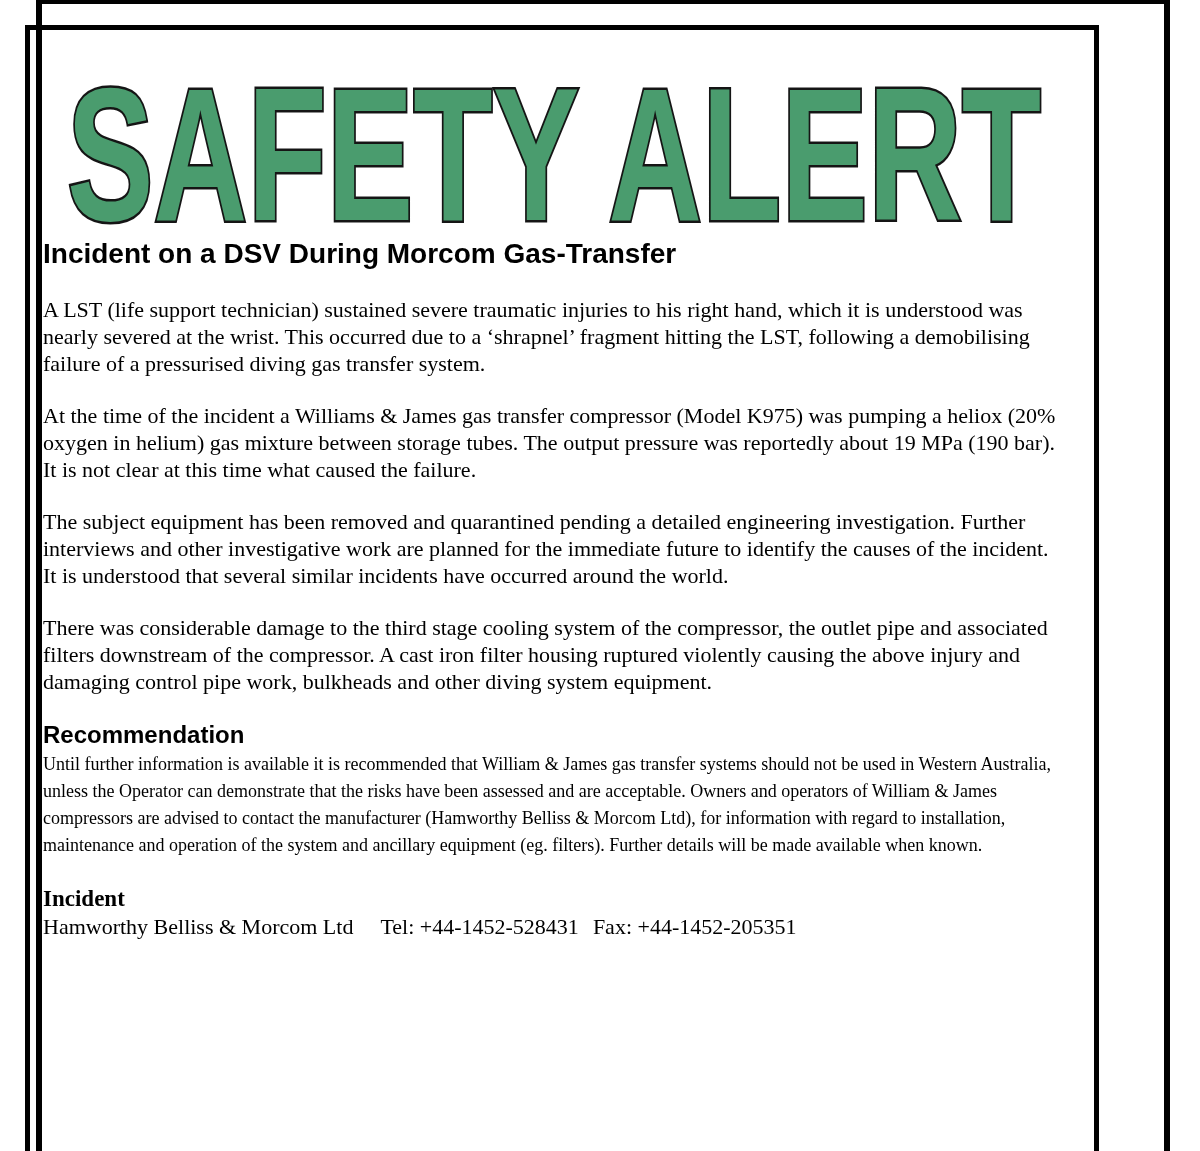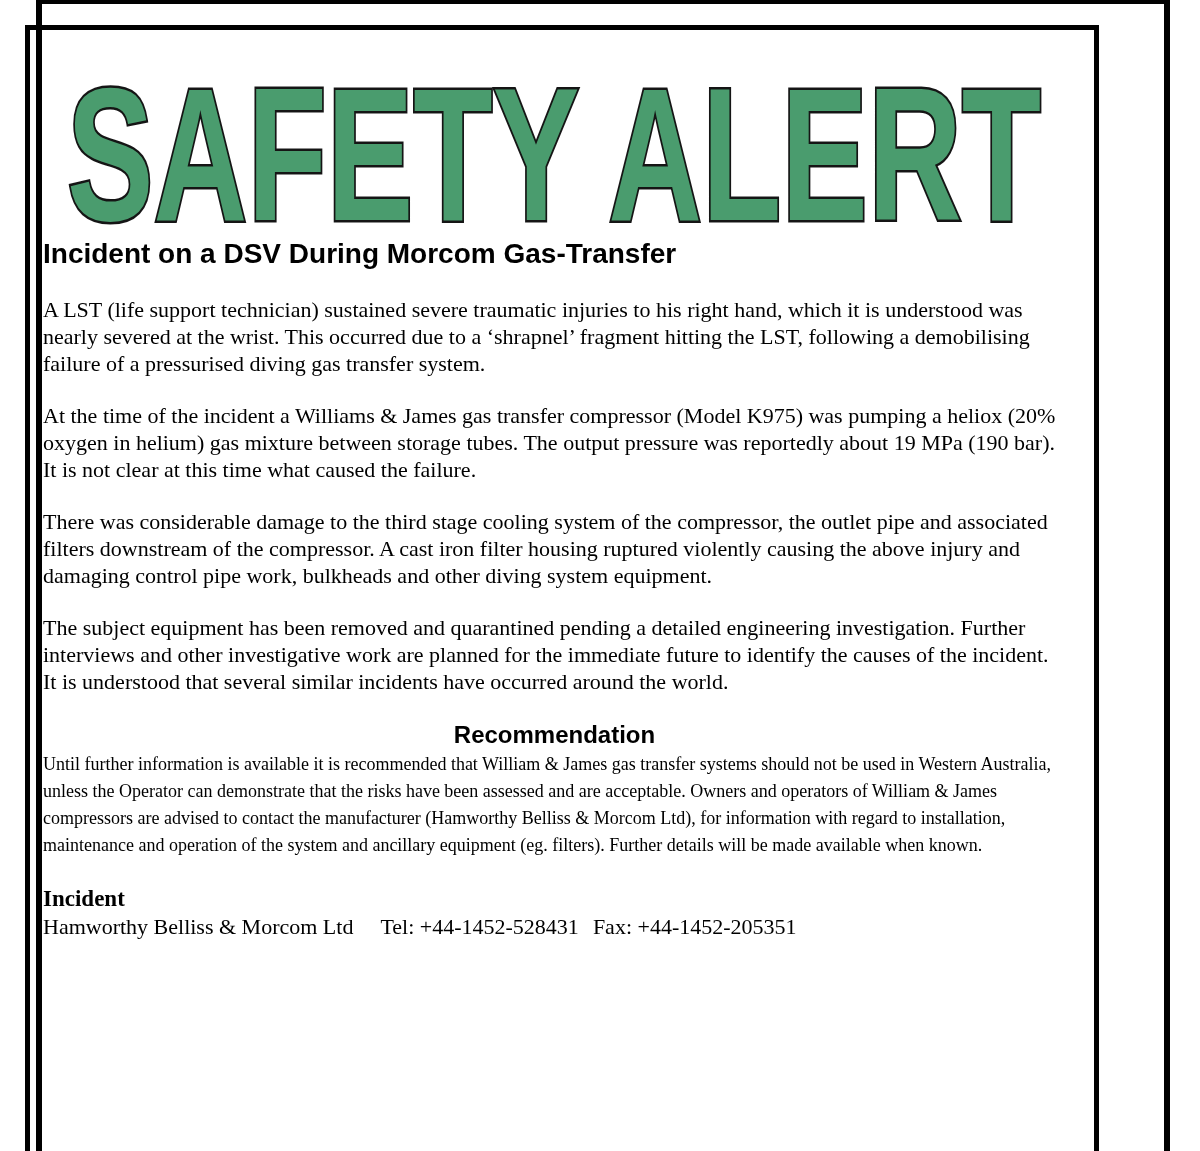--- a/index.html
+++ b/index.html
@@ -64,21 +64,20 @@
     line-height: 27px;
     margin: 25px 0 0 0;
     text-align: left;
   }
   .rec-heading {
     font-family: "Liberation Sans", sans-serif;
     font-size: 24px;
     font-weight: bold;
     line-height: 28px;
     margin: 26px 0 0 0;
-    text-align: center;
   }
   p.rec-para-first {
     font-size: 18px;
     line-height: 27px;
     margin: 2px 0 0 0;
   }
   .contacts-heading {
     font-family: "Liberation Serif", serif;
     font-size: 23px;
     font-weight: bold;
@@ -109,23 +108,23 @@
         </svg>
       </div>
 
       <h1 class="doc-title">Incident on a DSV During Morcom Gas-Transfer</h1>
 
 
       <p class="body-para">A LST (life support technician) sustained severe traumatic injuries to his right hand, which it is understood was nearly severed at the wrist. This occurred due to a ‘shrapnel’ fragment hitting the LST, following a demobilising failure of a pressurised diving gas transfer system.</p>
 
       <p class="body-para">At the time of the incident a Williams &amp; James gas transfer compressor (Model K975) was pumping a heliox (20% oxygen in helium) gas mixture between storage tubes. The output pressure was reportedly about 19 MPa (190 bar). It is not clear at this time what caused the failure.</p>
 
+      <p class="body-para">The subject equipment has been removed and quarantined pending a detailed engineering investigation. Further interviews and other investigative work are planned for the immediate future to identify the causes of the incident. It is understood that several similar incidents have occurred around the world.</p>
+
       <p class="body-para">There was considerable damage to the third stage cooling system of the compressor, the outlet pipe and associated filters downstream of the compressor. A cast iron filter housing ruptured violently causing the above injury and damaging control pipe work, bulkheads and other diving system equipment.</p>
-
-      <p class="body-para">The subject equipment has been removed and quarantined pending a detailed engineering investigation. Further interviews and other investigative work are planned for the immediate future to identify the causes of the incident. It is understood that several similar incidents have occurred around the world.</p>
 
       <h2 class="rec-heading">Recommendation</h2>
 
       <p class="body-para rec-para-first">Until further information is available it is recommended that William &amp; James gas transfer systems should not be used in Western Australia, unless the Operator can demonstrate that the risks have been assessed and are acceptable. Owners and operators of William &amp; James compressors are advised to contact the manufacturer (Hamworthy Belliss &amp; Morcom Ltd), for information with regard to installation, maintenance and operation of the system and ancillary equipment (eg. filters). Further details will be made available when known.</p>
 
 
       <h3 class="contacts-heading">Incident</h3>
 
       <p class="contact-line">
         <span class="company">Hamworthy Belliss &amp; Morcom Ltd</span><span class="tel">Tel: +44-1452-528431</span><span class="fax">Fax: +44-1452-205351</span>

